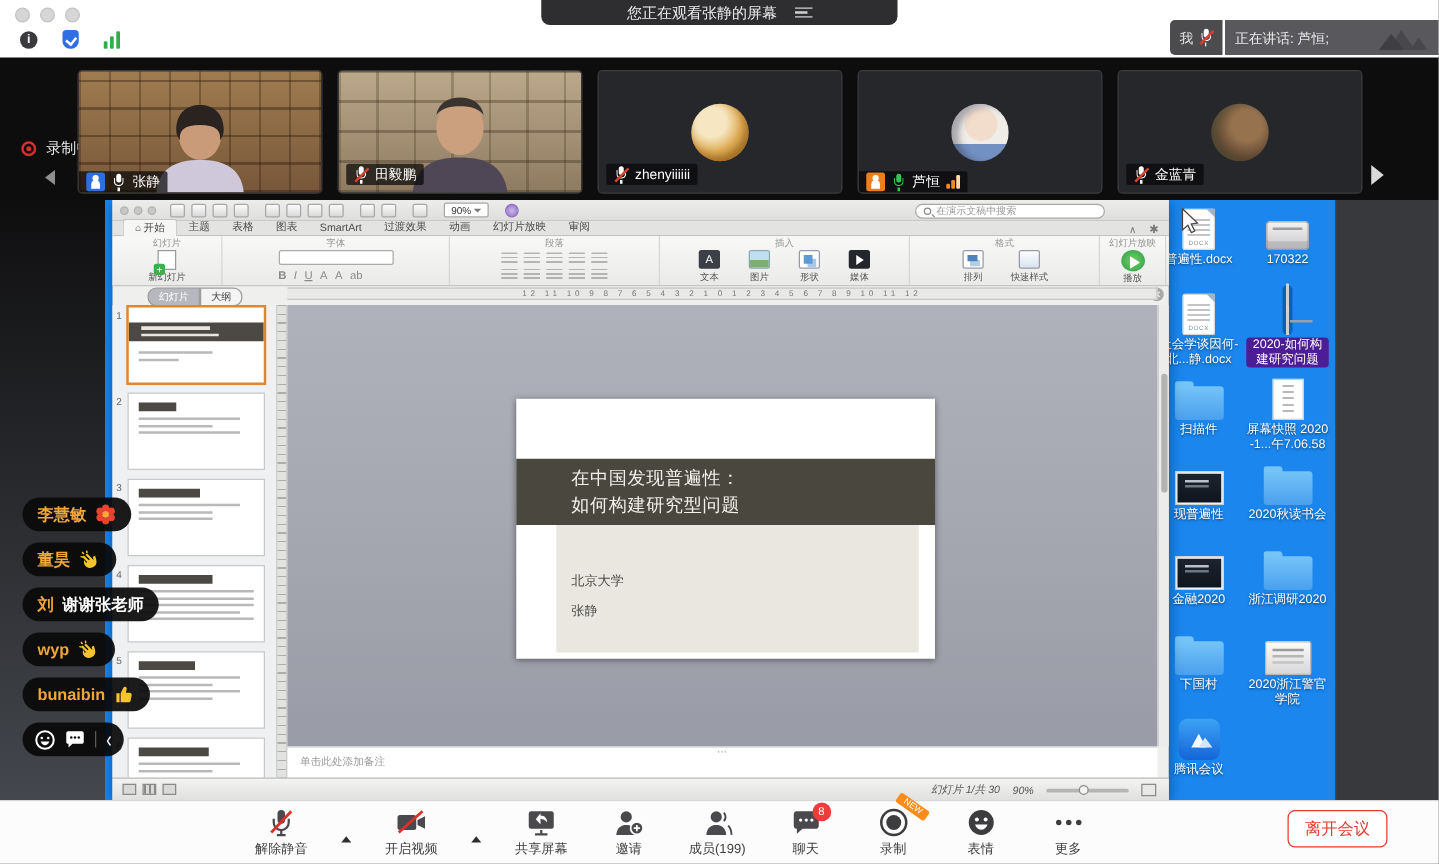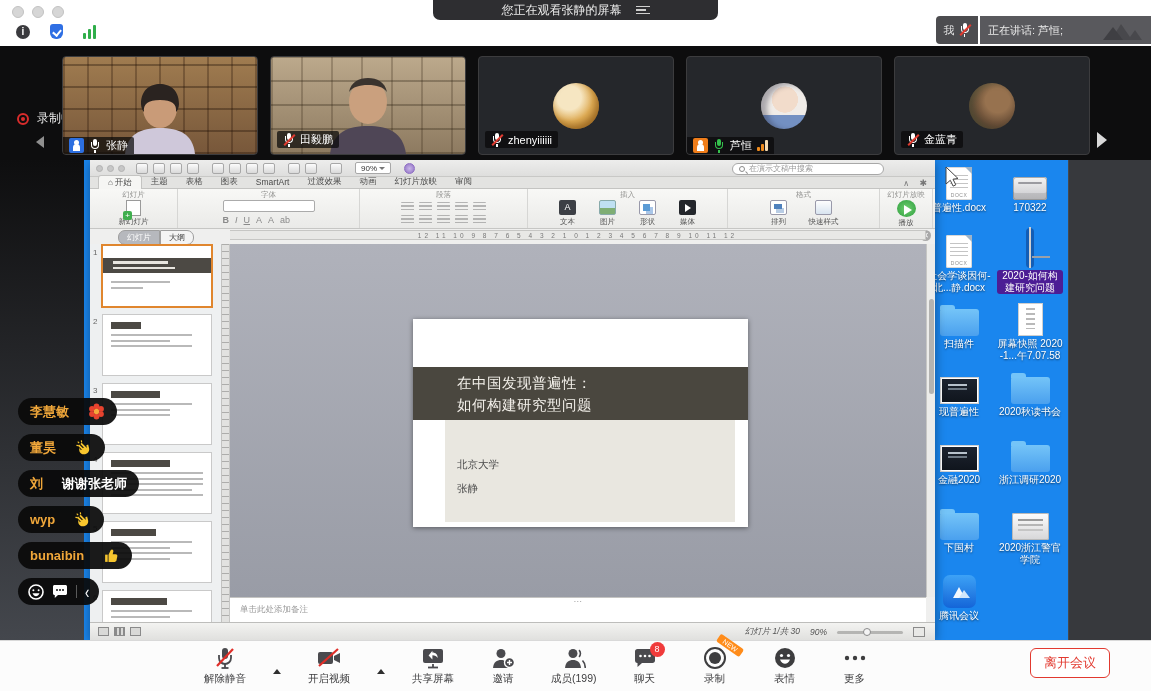--- a/index.html
+++ b/index.html
@@ -198,21 +198,21 @@
   .viewics { position:absolute; left:8px; top:4px; display:flex; gap:5px; }
   .viewics i { width:11px; height:9px; border:1px solid #8a8a8a; background:#d9d9d7; }
   .viewics i:nth-child(2){ background:repeating-linear-gradient(90deg,#8a8a8a 0 2px,#d9d9d7 2px 4px); }
   .status-right { position:absolute; right:10px; top:0; height:18px; display:flex; align-items:center; gap:10px; font-size:8.5px; color:#555; }
   .slider { width:66px; height:3px; background:#b5b5b3; border-radius:2px; position:relative; }
   .slider i { position:absolute; left:26px; top:-3px; width:8px; height:8px; border-radius:50%; background:#f4f4f4; border:1px solid #8a8a8a; }
   .fitbox { width:12px; height:10px; border:1px solid #8a8a8a; background:#e8e8e6; }
 
   
   .bubbles { position:absolute; left:18px; top:398px; z-index:60; }
-  .bubble { height:27px; background:rgba(10,10,10,.93); border-radius:14px; display:inline-flex; align-items:center; gap:19px; padding:0 12px; margin-bottom:9px; }
+  .bubble { height:27px; background:rgba(10,10,10,.93); border-radius:14px; display:inline-flex; align-items:center; gap:7px; padding:0 12px; margin-bottom:9px; }
   .bubble .who { color:#f0a73a; font-size:13px; font-weight:bold; white-space:nowrap; }
   .bubble .msg { color:#fff; font-size:13px; font-weight:bold; white-space:nowrap; }
   .bubble-row { clear:both; }
   .ctrl-pill { height:27px; background:rgba(10,10,10,.93); border-radius:14px; display:inline-flex; align-items:center; gap:8px; padding:0 10px; }
   .ctrl-pill .div { width:1px; height:13px; background:#5a5a5a; }
   .ctrl-pill .back { color:#fff; font-size:13px; line-height:1; transform:scaleY(1.4); cursor:pointer; }
 
   
   .toolbar { position:absolute; left:0; top:640px; width:1151px; height:51px; background:#fcfcfc; border-top:1px solid #d9d9d9; }
   .tb-items { position:absolute; left:203px; top:5px; display:flex; gap:26px; }
@@ -435,21 +435,21 @@
         <div class="dsk-item">
           <div class="dsk-ic">
               <span class="ic-sel-wrap"><span class="ic-ppt"><i></i></span></span>
             </div>
           <div class="dsk-label sel">2020-如何构建研究问题</div>
         </div>
         <div class="dsk-item">
           <div class="dsk-ic">
               <span class="ic-shot"></span>
             </div>
-          <div class="dsk-label">屏幕快照 2020-1...午7.07.58</div>
+          <div class="dsk-label">屏幕快照 2020-1...午7.06.58</div>
         </div>
         <div class="dsk-item">
           <div class="dsk-ic">
               <span class="ic-folder"></span>
             </div>
           <div class="dsk-label">2020秋读书会</div>
         </div>
         <div class="dsk-item">
           <div class="dsk-ic">
               <span class="ic-folder"></span>

